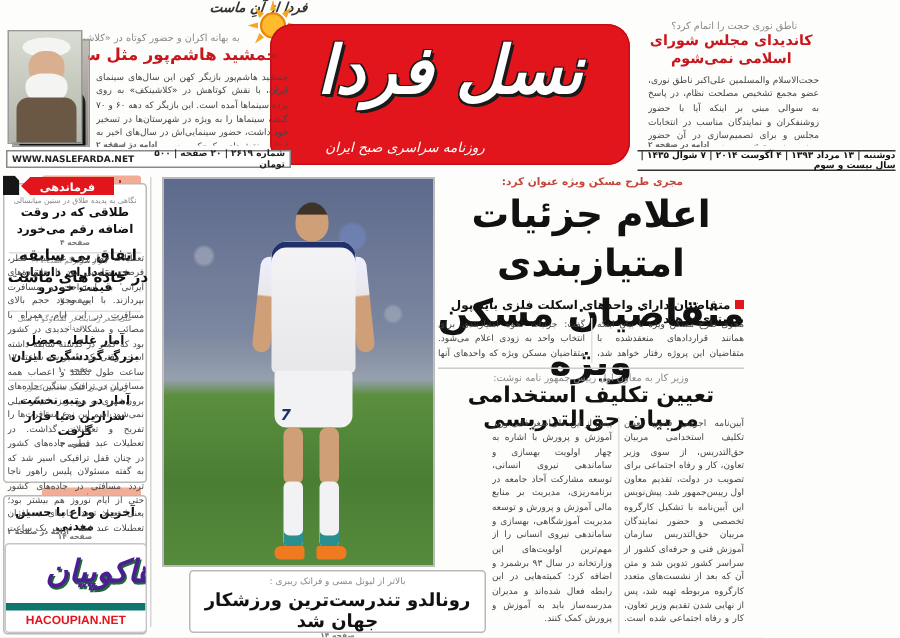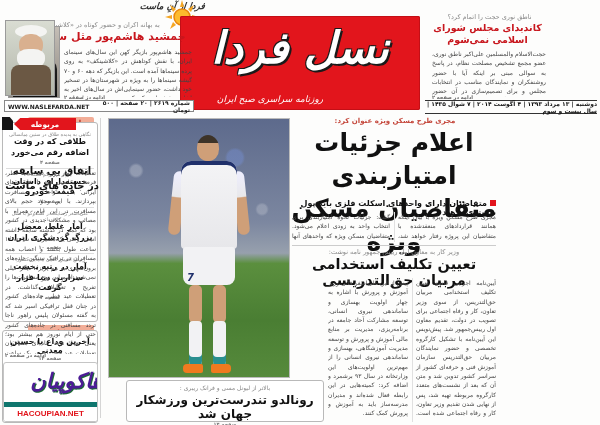--- a/index.html
+++ b/index.html
@@ -2,21 +2,21 @@
 <html lang="fa" dir="rtl"><head>
 <meta charset="utf-8">
 <style>
   html,body{margin:0;padding:0;background:#e9e9e9;}
   .page{position:relative;width:600px;height:425px;margin:0 auto;background:#fdfdfc;
         font-family:"DejaVu Sans","Liberation Sans",sans-serif;overflow:hidden;direction:rtl;color:#222;}
   .abs{position:absolute;}
   
   .slogan{right:385px;top:1px;width:86px;height:15px;font-size:9px;font-weight:bold;font-style:italic;
           color:#333;text-align:center;transform:skewX(-6deg);}
-  .masthead{left:180px;top:16px;width:240px;height:94px;background:#e2151c;border-radius:2px;
+  .masthead{left:180px;top:16px;width:240px;height:94px;background:#e2151c;border-radius:15px;
             box-shadow:inset 0 0 0 1px #c30f16;}
   .m-title{position:absolute;top:6px;left:0;width:100%;text-align:center;font-size:44px;font-weight:bold;
            font-style:italic;color:#fff;letter-spacing:-2px;
            text-shadow:2px 2px 0 #1a1a1a,-1px -1px 0 #1a1a1a,1px -1px 0 #1a1a1a,-1px 1px 0 #1a1a1a;}
   .m-sub{position:absolute;bottom:6px;left:18px;width:60%;text-align:center;font-size:9px;font-style:italic;
          color:#fff;}
   .sun{left:165px;top:0;width:34px;height:34px;}
   
   .kicker{font-size:6.5px;color:#888;text-align:center;}
   .kicker-red{font-size:7px;color:#c4463a;text-align:center;font-weight:bold;}
@@ -234,21 +234,21 @@
     <div class="r-bootR"></div>
   </div>
   <div class="abs photo-credit">عکس روز</div>
   <div class="abs capbox">
     <div class="kicker">بالاتر از لیونل مسی و فرانک ریبری :</div>
     <div class="hl-black">رونالدو تندرست‌ترین ورزشکار جهان شد</div>
     <div class="pageref">صفحه ۱۴</div>
   </div>
 
   <div class="ed-pageicon"></div>
-  <div class="ed-ribbon">مربوطه</div>
+  <div class="ed-ribbon">فرماندهی</div>
   <div class="abs hl-black ed-hl">
     <div>اتفاق بی سابقه</div>
     <div>در جاده های ماست</div>
   </div>
   <div class="abs body-text ed-body">تعطیلات چهار روزه عید سعید فطر، فرصت مناسبی بود تا خانواده‌های ایرانی به استراحت و مسافرت بپردازند. با این وجود حجم بالای مسافرت در این ایام، همراه با مصائب و مشکلات جدیدی در کشور بود که کمتر در گذشته سابقه داشته است. وقتی یک مسیر سه ساعته ۱۷ ساعت طول بکشد و اعصاب همه مسافران در ترافیک سنگین جاده‌های برون‌شهری به هم بریزد، دیگر خیلی نمی‌شود اسم این نوع مسافرت‌ها را تفریح و تعطیلات گذاشت. در تعطیلات عید فطر، جاده‌های کشور در چنان قفل ترافیکی اسیر شد که به گفته مسئولان پلیس راهور ناجا تردد مسافتی در جاده‌های کشور حتی از ایام نوروز هم بیشتر بود؛ یعنی تعداد تردد جاده‌ای مسافران تعطیلات عید فطر در هر یک ساعت بیشتر از ایام نوروز و تعطیلات دیگر بوده است. در بیشتر شهرهای سیاحتی و زیارتی کشور، ترافیک سنگین در جاده‌ها حکمفرما بود و بسیاری از مسافران ساعت‌های زیادی را در شلوغی جاده‌های برون‌شهری و درون‌شهری گذراندند. ترافیک جاده‌های کشور به حدی سنگین است که مسئولان مرکز فرماندهی و کنترل ترافیک پلیس راهور ناجا پیش‌بینی کرده‌اند که احتمال دارد...</div>
   <div class="abs more ed-more">ادامه در صفحه ۲</div>
 
   <div class="abs ad">
     <div class="ad-logo">هاکوپیان</div>
     <div class="ad-url">HACOUPIAN.NET</div>

